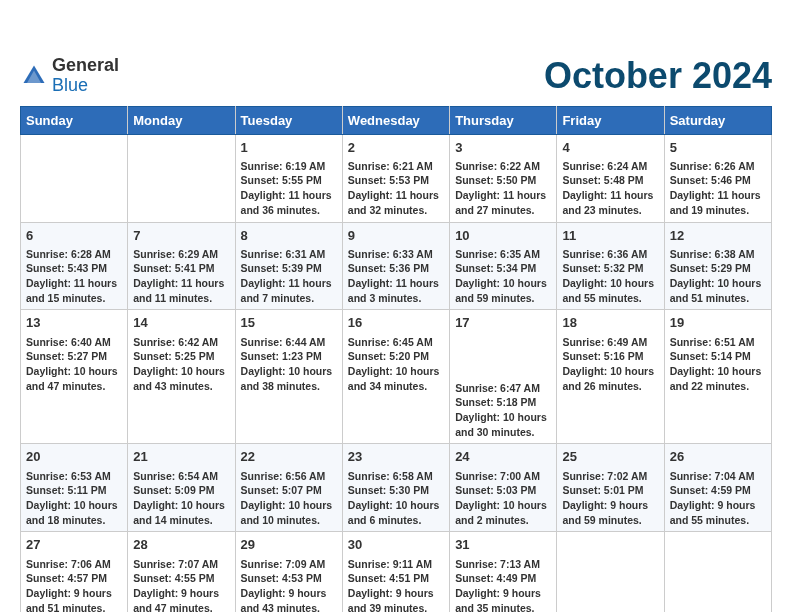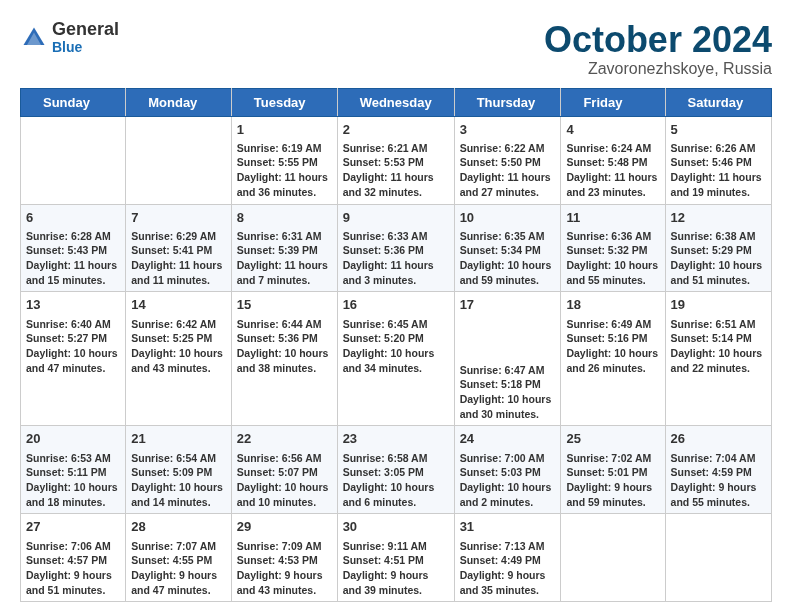--- a/index.html
+++ b/index.html
@@ -8,38 +8,39 @@
       background: #fff;
       width: 792px;
       min-height: 612px;
       padding: 20px;
     }
     .header {
       display: flex;
       justify-content: space-between;
       align-items: flex-start;
       margin-bottom: 10px;
+      margin-top: 36px;
     }
     .logo {
       display: flex;
       align-items: center;
     }
     .logo-text {
       display: flex;
       flex-direction: column;
       line-height: 1.1;
     }
     .logo-general {
       font-size: 18px;
       font-weight: bold;
       color: #333;
     }
     .logo-blue {
-      font-size: 14px;
-      font-weight: bold;
+      font-size: 18px;
+      font-weight: normal;
       color: #1a6eb5;
     }
     .logo-icon {
       width: 28px;
       height: 28px;
       margin-right: 4px;
     }
     .title-area {
       text-align: right;
     }
@@ -55,21 +56,21 @@
     }
     table {
       width: 100%;
       border-collapse: collapse;
       font-size: 11px;
     }
     th {
       background-color: #2d6cb8;
       color: white;
       text-align: left;
-      padding: 6px 22px;
+      padding: 6px 5px;
       font-size: 13px;
       font-weight: bold;
     }
     td {
       border: 1px solid #ccc;
       vertical-align: top;
       padding: 4px 5px;
       width: calc(100% / 7);
       min-height: 80px;
       color: #333;
@@ -103,21 +104,20 @@
       <polygon points="20,5 35,30 5,30" fill="#2d6cb8"></polygon>
       <polygon points="20,12 30,30 10,30" fill="#fff" opacity="0.3"></polygon>
     </svg>
     <div class="logo-text">
       <span class="logo-general">General</span>
       <span class="logo-blue">Blue</span>
     </div>
   </div>
   <div class="title-area">
     <div class="month-title">October 2024</div>
-    <div class="location">Zavoronezhskoye, Russia</div>
   </div>
 </div>
 
 <table>
   <thead>
     <tr>
     <th>Sunday</th>
         <th>Monday</th>
         <th>Tuesday</th>
         <th>Wednesday</th>
@@ -214,21 +214,21 @@
         </td>
         <td>
           <div class="day-number">14</div>
           <div class="day-info" style="white-space: pre-line;">Sunrise: 6:42 AM
 Sunset: 5:25 PM
 Daylight: 10 hours and 43 minutes.</div>
         </td>
         <td>
           <div class="day-number">15</div>
           <div class="day-info" style="white-space: pre-line;">Sunrise: 6:44 AM
-Sunset: 5:36 PM
+Sunset: 1:23 PM
 Daylight: 10 hours and 38 minutes.</div>
         </td>
         <td>
           <div class="day-number">16</div>
           <div class="day-info" style="white-space: pre-line;">Sunrise: 6:45 AM
 Sunset: 5:20 PM
 Daylight: 10 hours and 34 minutes.</div>
         </td>
         <td>
           <div class="day-number">17</div>
@@ -264,21 +264,21 @@
         </td>
         <td>
           <div class="day-number">22</div>
           <div class="day-info" style="white-space: pre-line;">Sunrise: 6:56 AM
 Sunset: 5:07 PM
 Daylight: 10 hours and 10 minutes.</div>
         </td>
         <td>
           <div class="day-number">23</div>
           <div class="day-info" style="white-space: pre-line;">Sunrise: 6:58 AM
-Sunset: 3:05 PM
+Sunset: 5:30 PM
 Daylight: 10 hours and 6 minutes.</div>
         </td>
         <td>
           <div class="day-number">24</div>
           <div class="day-info" style="white-space: pre-line;">Sunrise: 7:00 AM
 Sunset: 5:03 PM
 Daylight: 10 hours and 2 minutes.</div>
         </td>
         <td>
           <div class="day-number">25</div>

